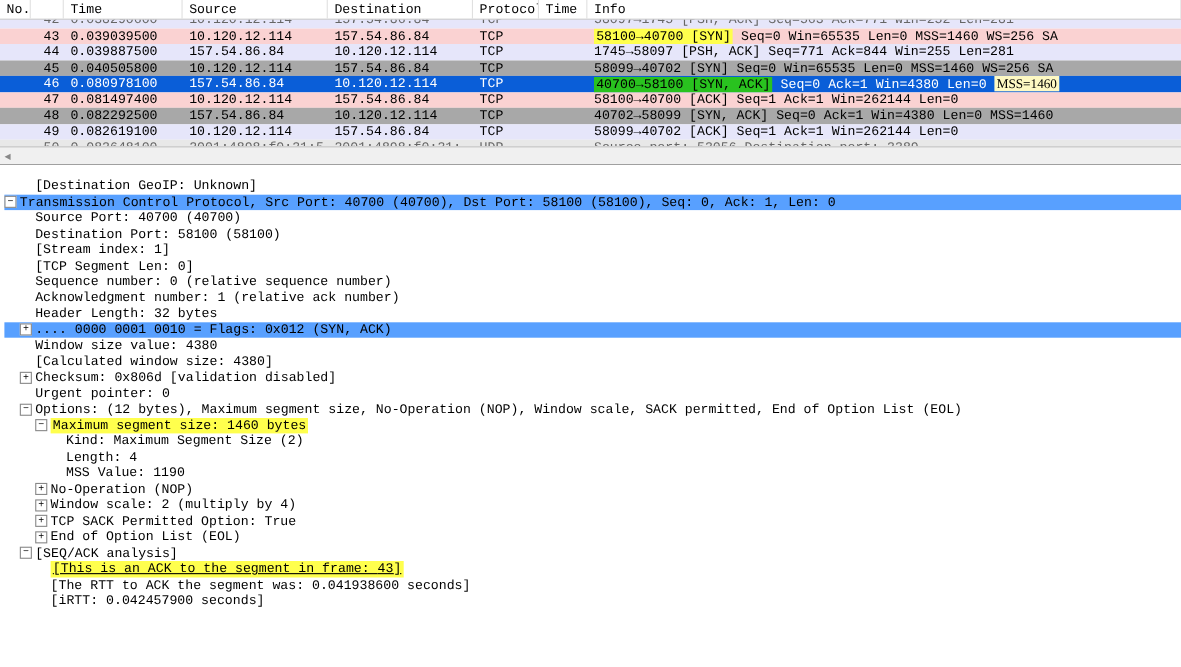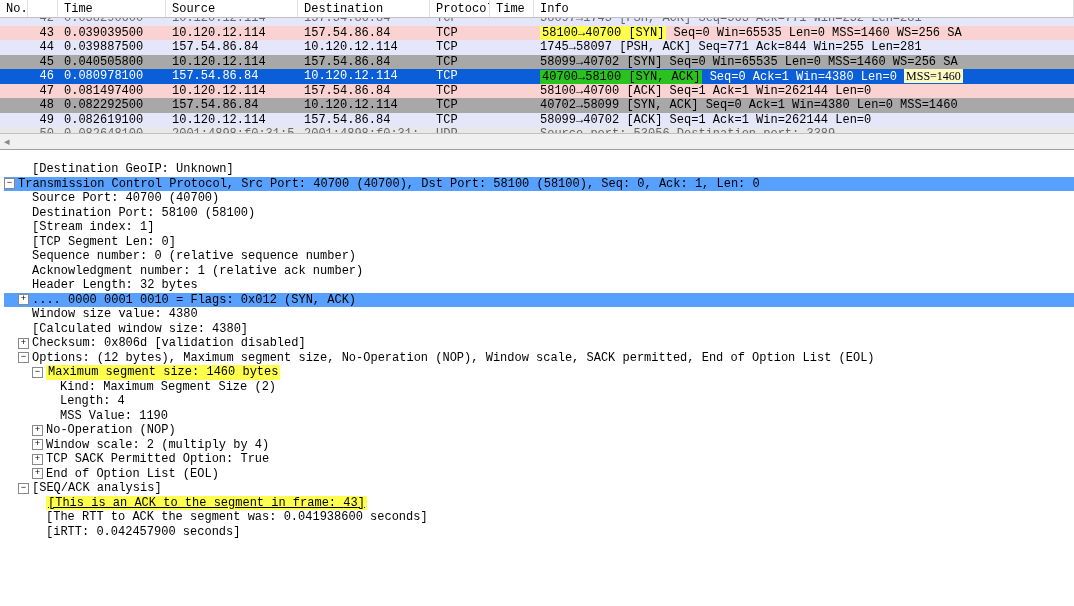--- a/index.html
+++ b/index.html
@@ -205,20 +205,24 @@
   <div class="ln">
       <span class="sp w2"></span>
       <span>[Calculated window size: 4380]</span>
     </div>
   <div class="ln">
       <span class="sp w1"></span>
       <span class="tree-ico">+</span>
       <span>Checksum: 0x806d [validation disabled]</span>
     </div>
   <div class="ln">
+      <span class="sp w2"></span>
+      <span>Urgent pointer: 0</span>
+    </div>
+  <div class="ln">
       <span class="sp w1"></span>
       <span class="tree-ico">−</span>
       <span>Options: (12 bytes), Maximum segment size, No-Operation (NOP), Window scale, SACK permitted, End of Option List (EOL)</span>
     </div>
   <div class="ln">
       <span class="sp w2"></span>
       <span class="tree-ico">−</span>
       <span class="hl-yel">Maximum segment size: 1460 bytes</span>
     </div>
   <div class="ln">

